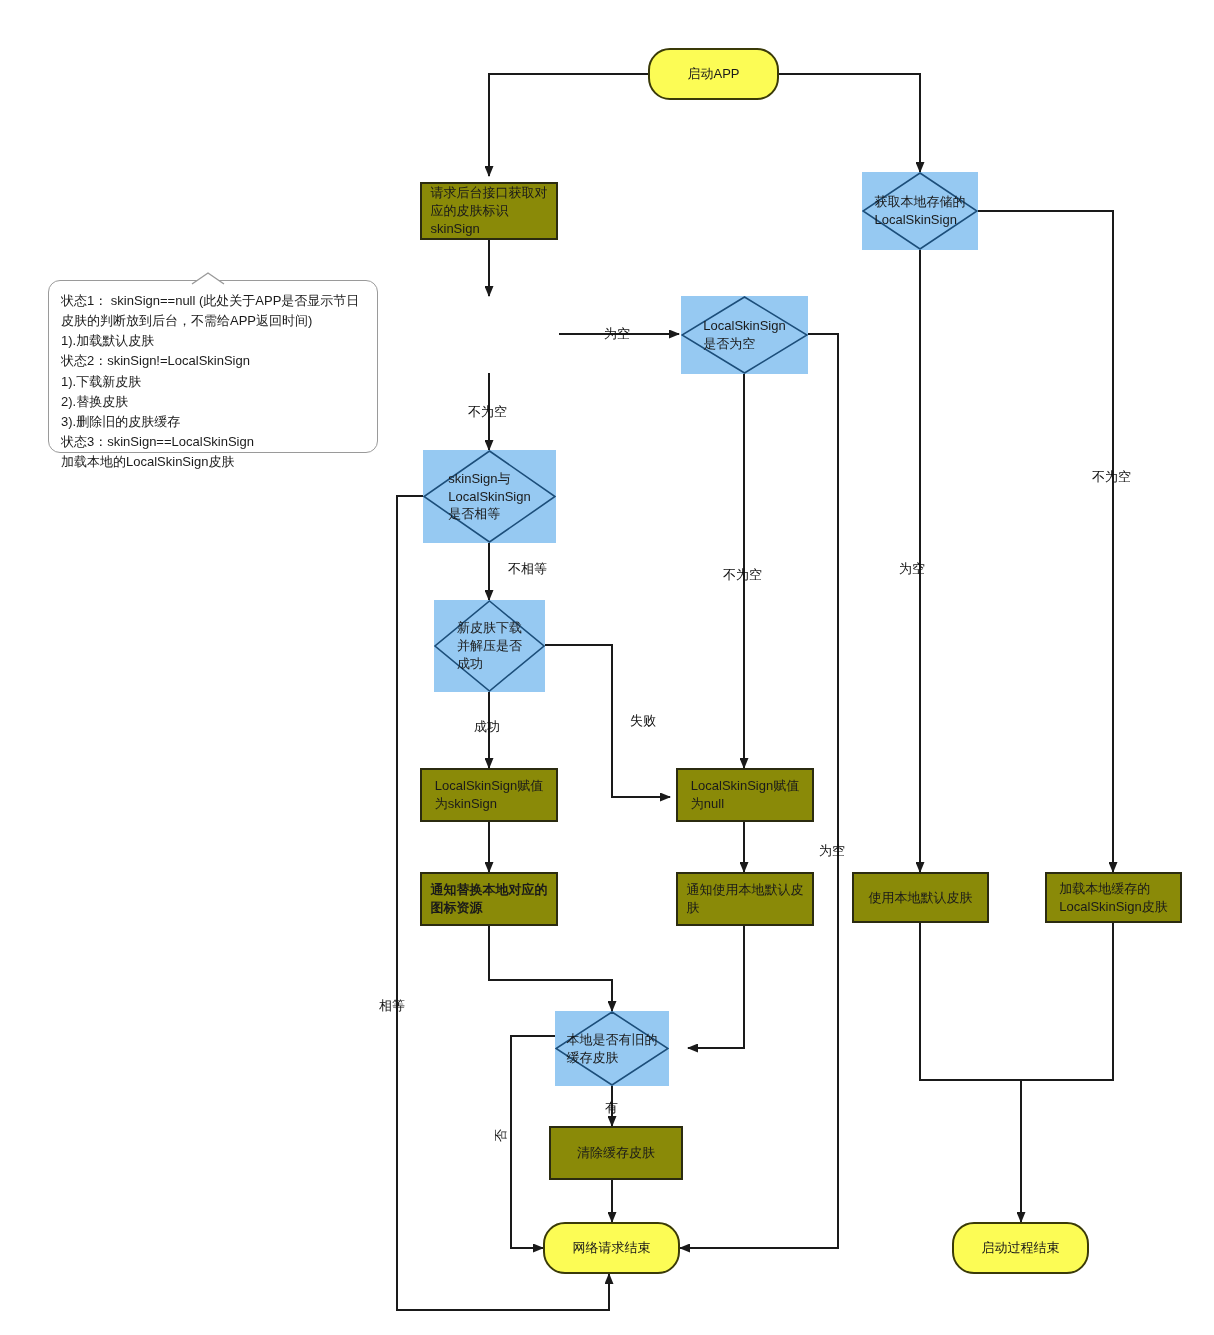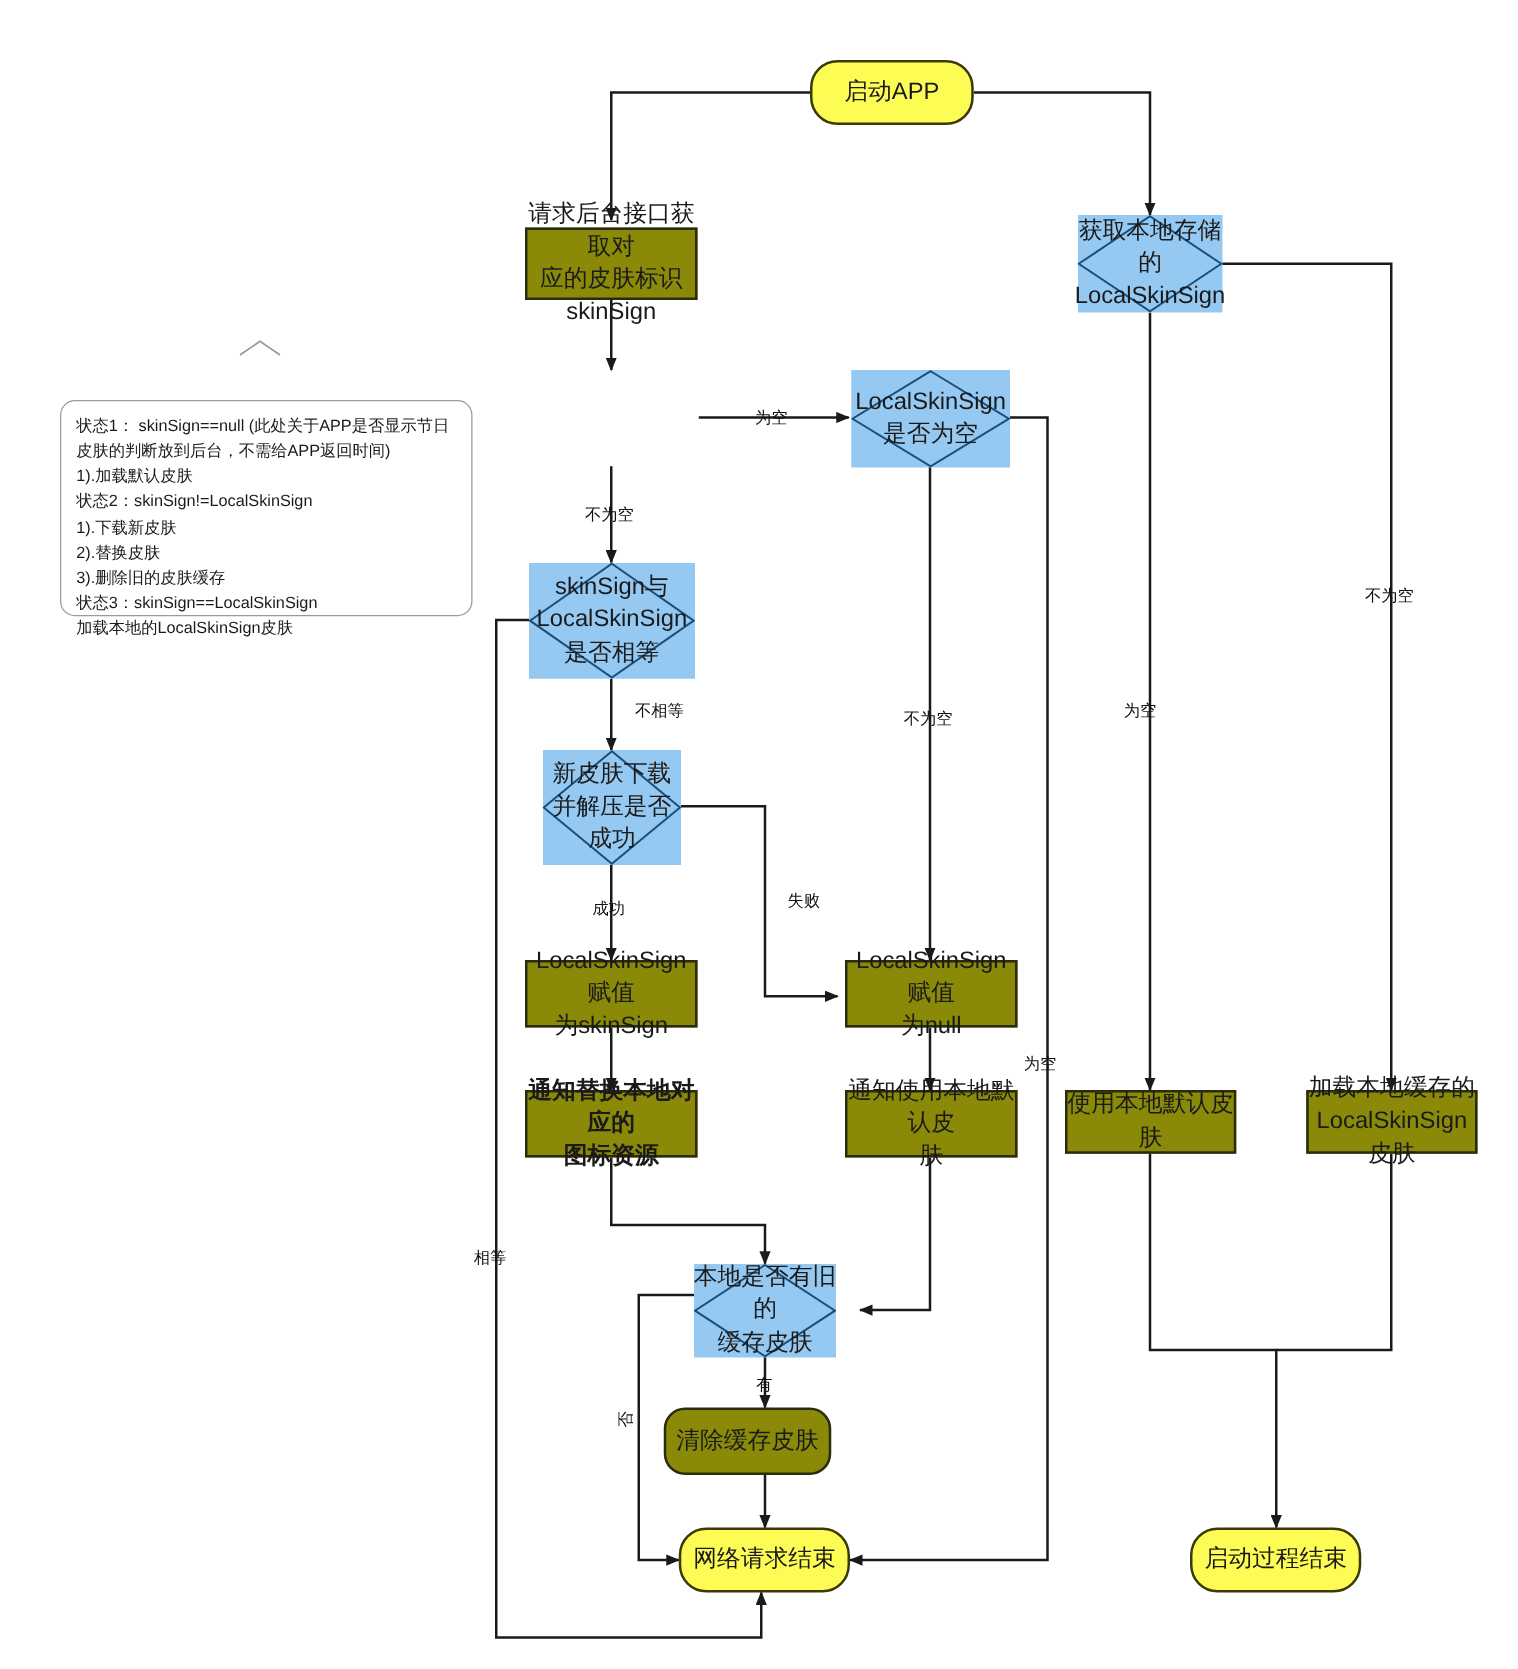--- a/index.html
+++ b/index.html
@@ -8,23 +8,22 @@
     width:1214px;height:1335px;
     background:#ffffff;
     font-family:"Liberation Sans","DejaVu Sans",sans-serif;
     overflow:hidden;
   }
   svg#wires{position:absolute;left:0;top:0;width:1214px;height:1335px;}
   .node{
     position:absolute;
     box-sizing:border-box;
     display:flex;align-items:center;justify-content:center;
-    text-align:center;
     color:#1a1a1a;
-    font-size:19px;
+    font-size:13px;
     line-height:1.38;
     white-space:pre-line;
     z-index:3;
   }
   .n-proc{
     background:#8a8a08;
     border:2px solid #2b2b10;
   }
   .n-term{
     background:#fcfc55;
@@ -46,21 +45,20 @@
     box-sizing:border-box;
     background:#ffffff;
     border:1.4px solid #9a9a9a;
     border-radius:12px;
     color:#1a1a1a;
     font-size:13px;
     line-height:1.55;
     white-space:pre-line;
     padding:10px 12px 8px 12px;
     z-index:4;
-    margin-top:40px;
   }
   .elabel{
     position:absolute;
     font-size:13px;
     color:#111;
     white-space:nowrap;
     z-index:5;
     background:transparent;
   }
   .elabel.vert{
@@ -198,21 +196,21 @@
 LocalSkinSign皮肤</div>
 
   <div class="node n-dec" style="left:555px;top:1011px;width:114px;height:75px;">
     <svg class="dshape" viewBox="0 0 114 75" preserveAspectRatio="none">
       <polygon points="57,1 113,37.5 57,74 1,37.5" fill="#96c9f2" stroke="#1c4e7a" stroke-width="1.6"></polygon>
     </svg>
     <span class="dlabel">本地是否有旧的
 缓存皮肤</span>
   </div>
 
-  <div class="node n-proc" style="left:531px;top:1126px;width:134px;height:54px;border-radius:17px;">清除缓存皮肤</div>
+  <div class="node n-proc" style="left:549px;top:1126px;width:134px;height:54px;">清除缓存皮肤</div>
 
   <div class="node n-term" style="left:543px;top:1222px;width:137px;height:52px;">网络请求结束</div>
 
   <div class="node n-term" style="left:952px;top:1222px;width:137px;height:52px;">启动过程结束</div>
 
   <div class="elabel" style="left:604px;top:325px;">为空</div>
 
   <div class="elabel" style="left:468px;top:403px;">不为空</div>
 
   <div class="elabel" style="left:468px;top:560px;margin-left:40px;">不相等</div>

